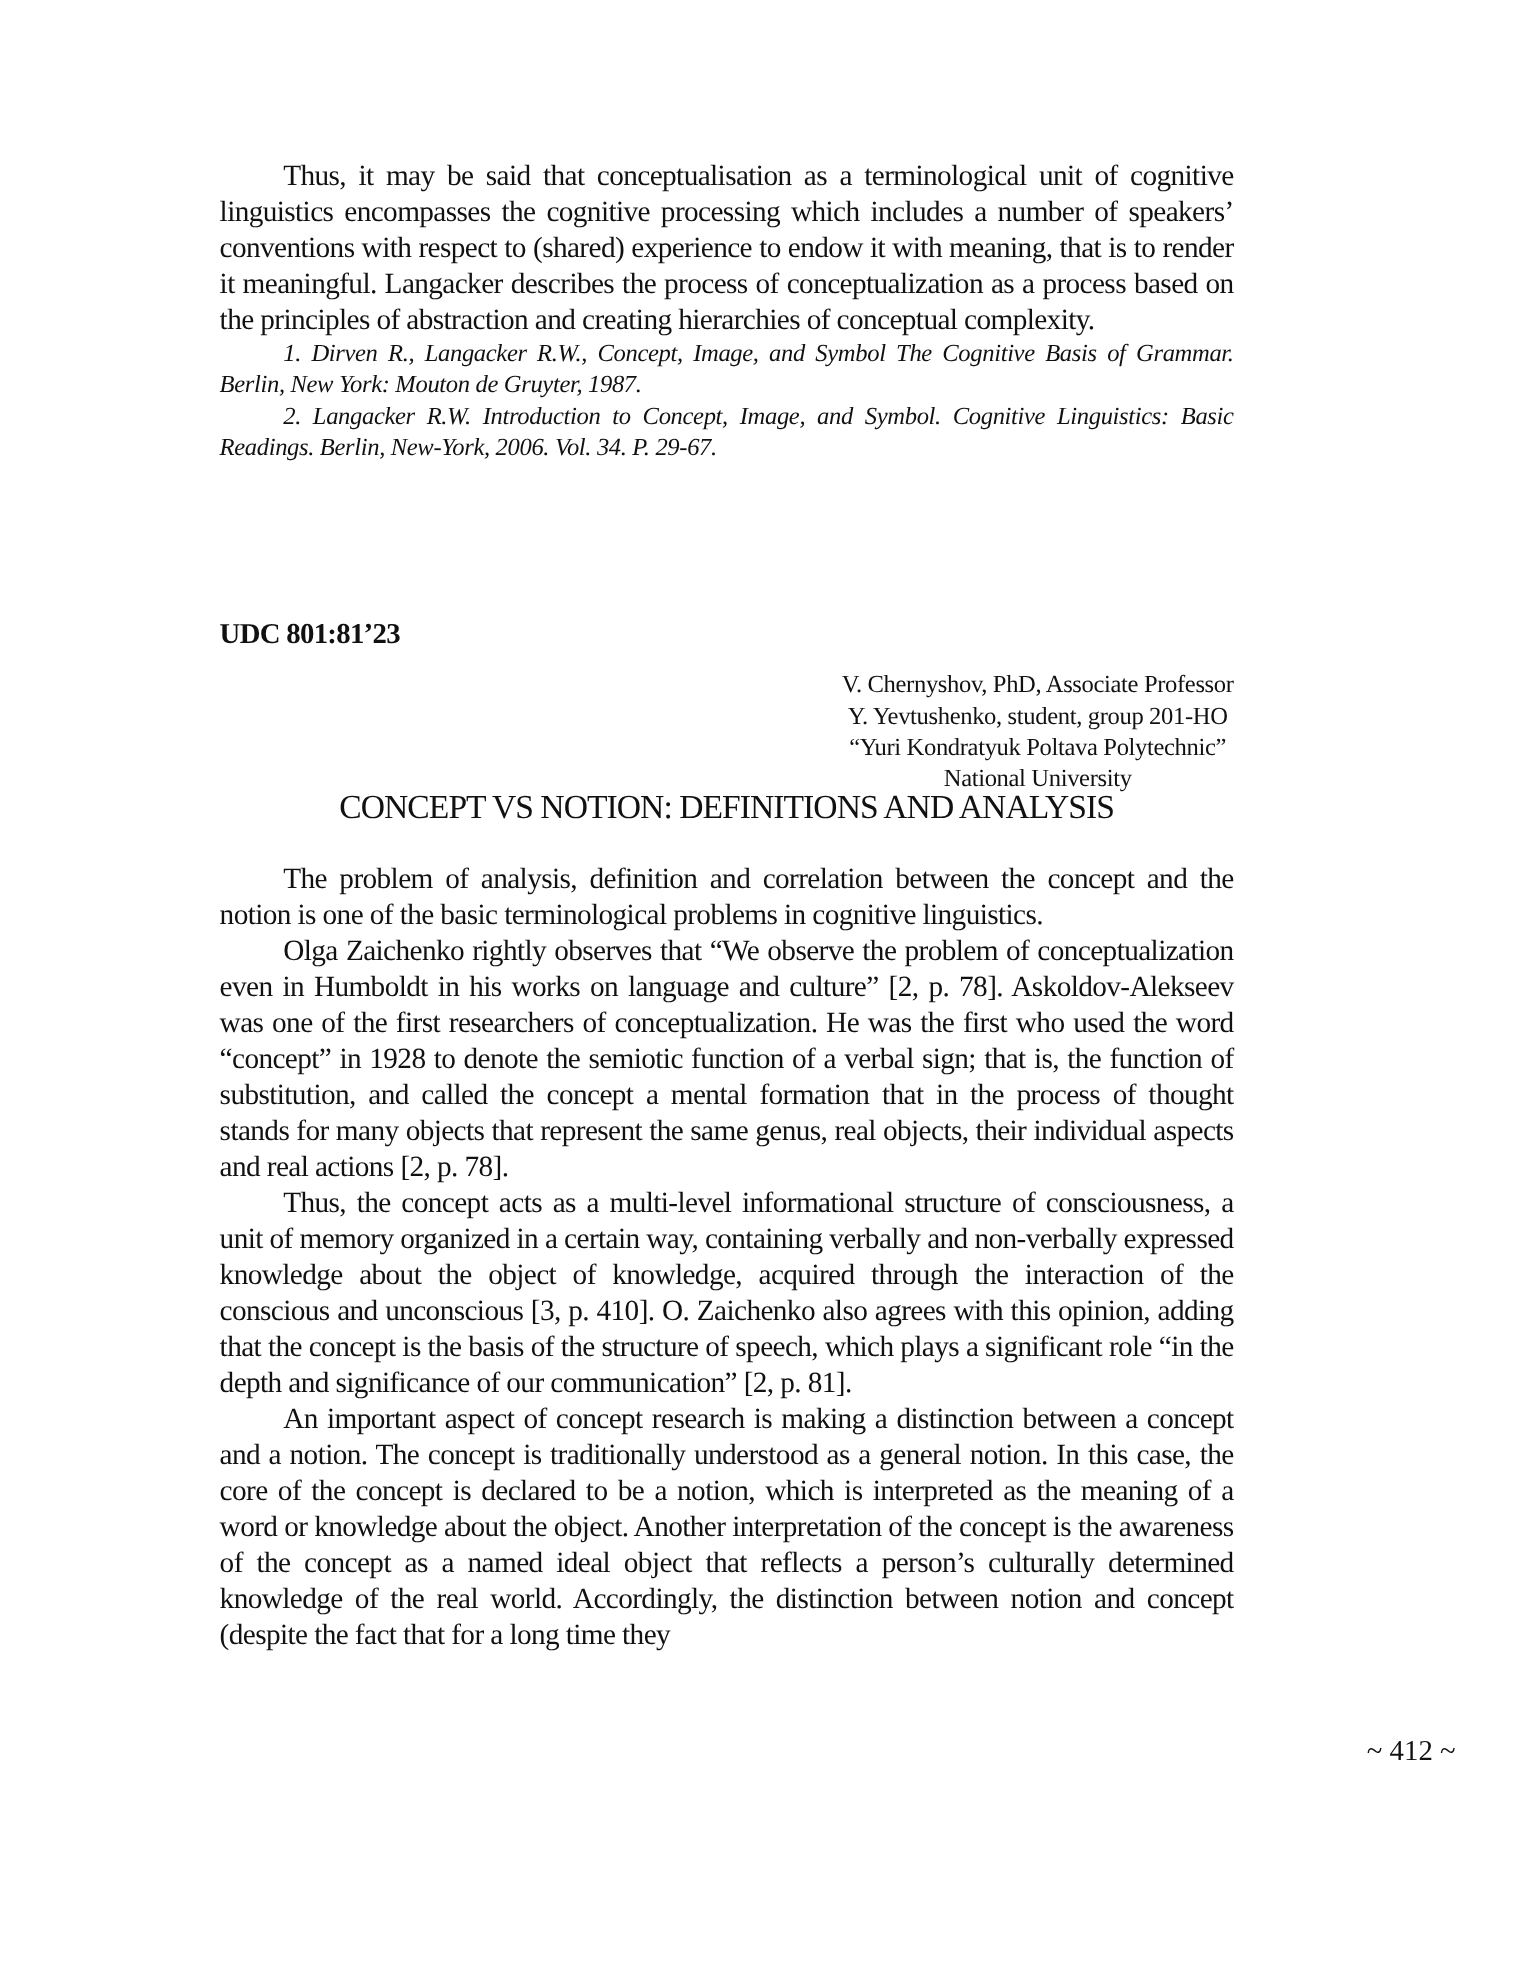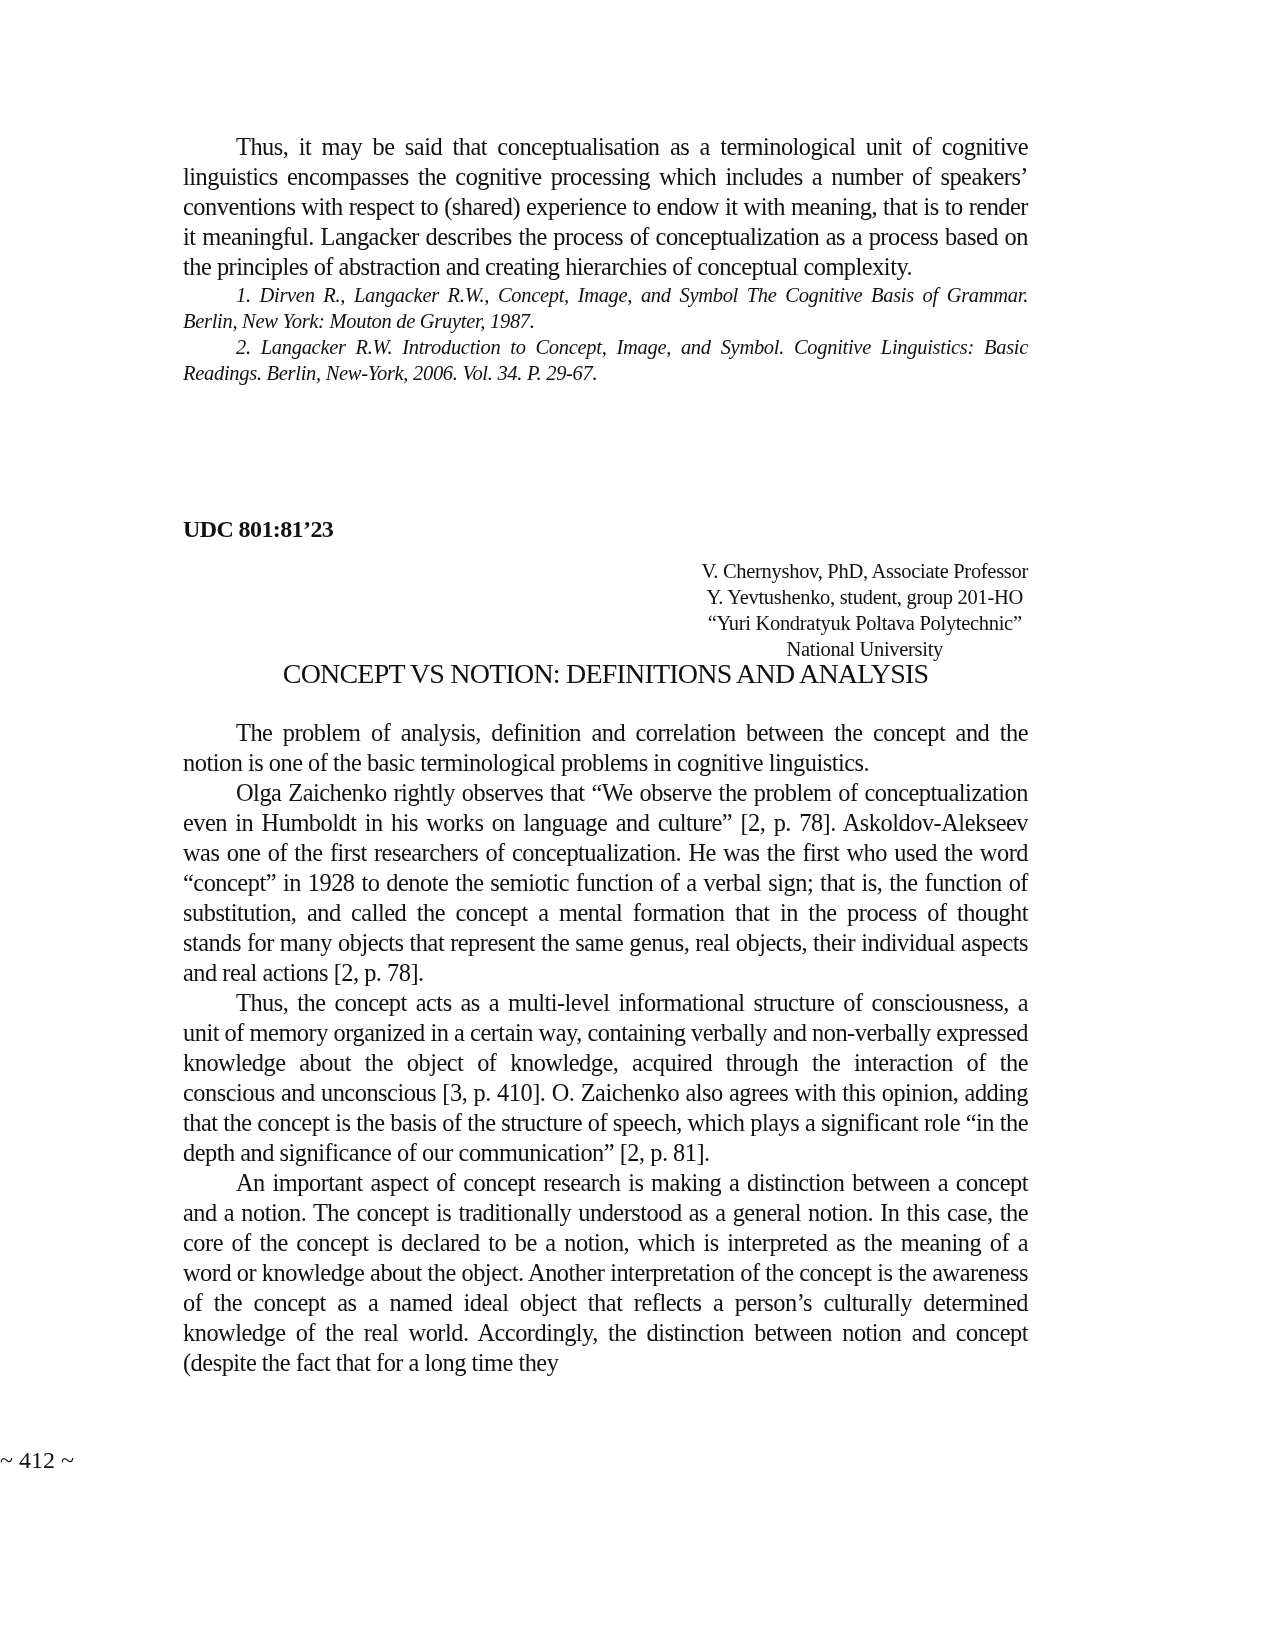--- a/index.html
+++ b/index.html
@@ -85,21 +85,21 @@
       left: 183px;
       top: 702px;
       width: 845px;
       margin-top: 16px;
     }
     .page-number {
       position: absolute;
       left: 0;
       width: 1213px;
       top: 1445px;
-      text-align: left;
+      text-align: right;
       font-size: 24px;
       line-height: 30px;
     }
   </style>
 </head>
 <body>
 
 <div class="page">
   <p class="para">Thus, it may be said that conceptualisation as a terminological unit of cognitive linguistics encompasses the cognitive processing which includes a number of speakers’ conventions with respect to (shared) experience to endow it with meaning, that is to render it meaningful. Langacker describes the process of conceptualization as a process based on the principles of abstraction and creating hierarchies of conceptual complexity.</p>
   <p class="ref">1. Dirven R., Langacker R.W., Concept, Image, and Symbol The Cognitive Basis of Grammar. Berlin, New York: Mouton de Gruyter, 1987.</p>

